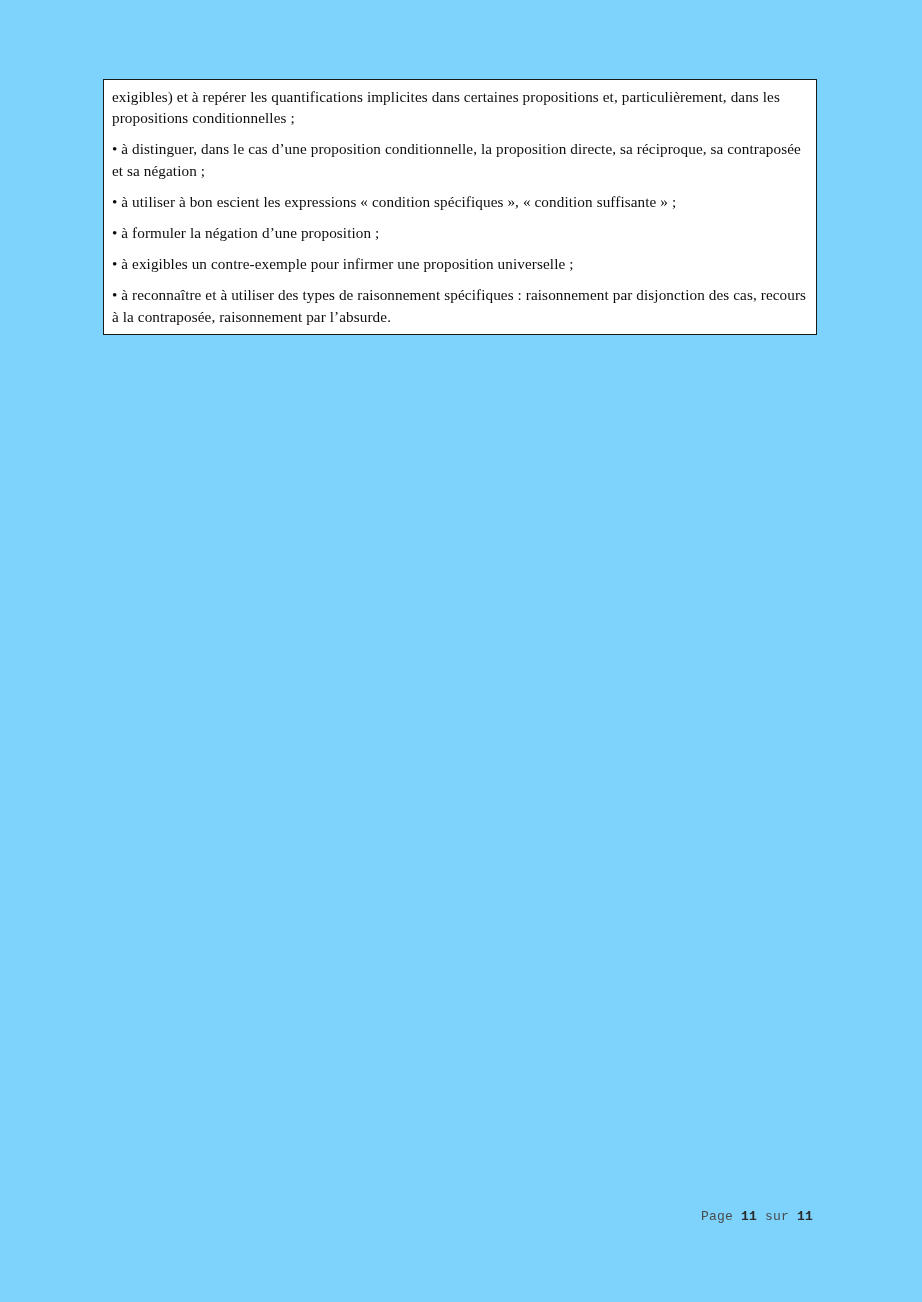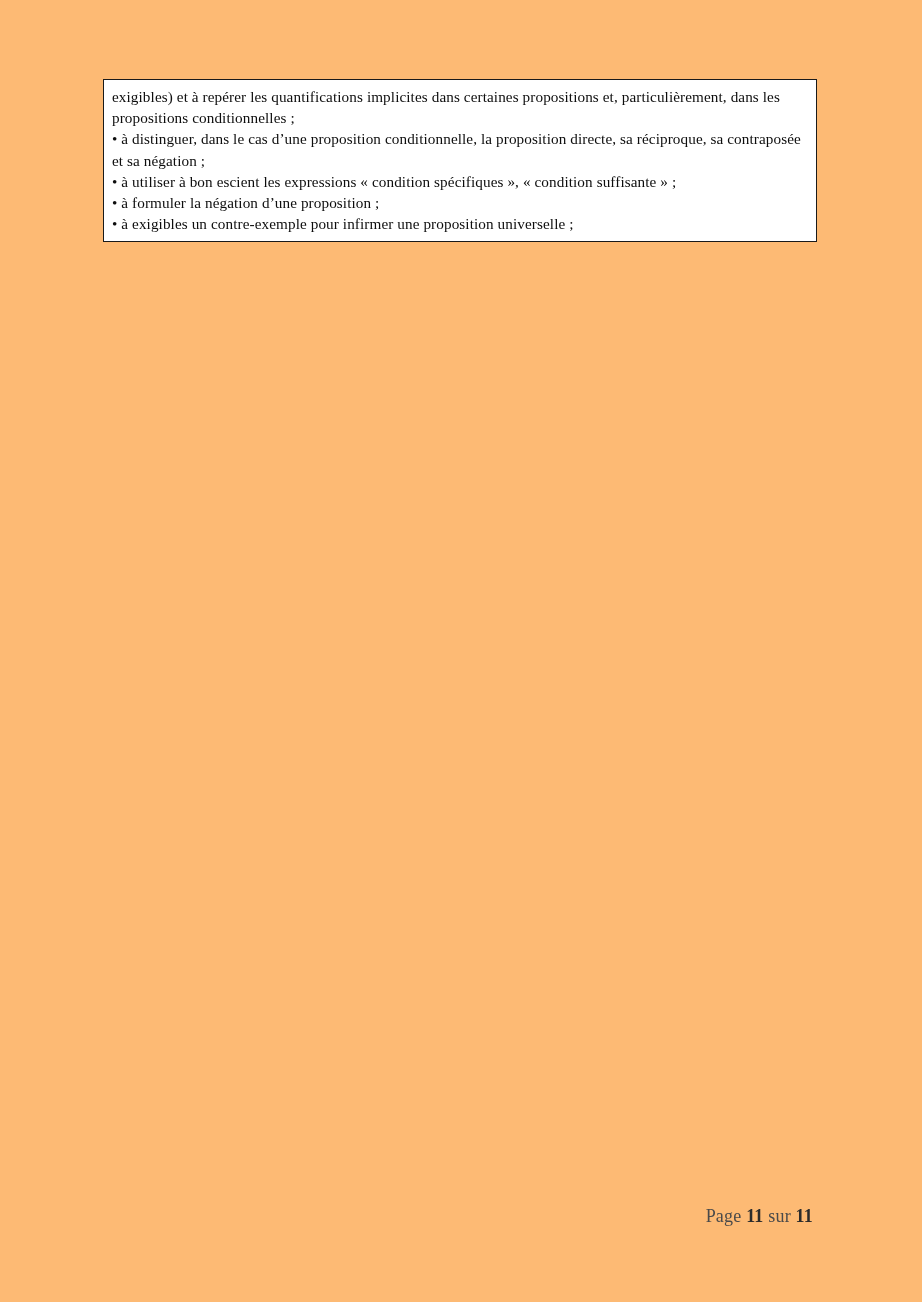--- a/index.html
+++ b/index.html
@@ -15,21 +15,21 @@
     color: #000000;
     overflow: hidden;
   }
 
   .page {
     position: absolute;
     top: 0;
     left: 0;
     width: 922px;
     height: 1302px;
-    background: #fdba74;
+    background: #7dd3fc;
   }
 
   
   .text-box {
     position: absolute;
     left: 103px;
     top: 79px;
     width: 714px;
     box-sizing: border-box;
     border: 1px solid #1a1a1a;
@@ -41,54 +41,55 @@
     font-family: "Liberation Serif", serif;
     font-size: 15.2px;
     line-height: 21.2px;
     color: #0d0d0d;
     margin: 0;
     text-align: left;
     letter-spacing: 0.1px;
   }
 
   .para + .para {
-    margin-top: 0px;
+    margin-top: 10px;
   }
 
   
   .footer {
     position: absolute;
     left: 0;
     top: 1206px;
     width: 922px;
     text-align: right;
     padding-right: 109px;
     box-sizing: border-box;
   }
   .footer-text {
-    font-family: Liberation Serif, serif;
-    font-size: 18px;
+    font-family: Liberation Mono, monospace;
+    font-size: 13px;
     color: #4a4a4a;
     letter-spacing: 0.2px;
   }
   .footer-text b {
     color: #2b2b2b;
     font-weight: bold;
   }
 </style>
 </head>
 <body>
 
 <div class="page">
 
   <div class="text-box">
     <p class="para">exigibles) et à repérer les quantifications implicites dans certaines propositions et, particulièrement, dans les propositions conditionnelles ;</p>
     <p class="para">• à distinguer, dans le cas d’une proposition conditionnelle, la proposition directe, sa réciproque, sa contraposée et sa négation ;</p>
     <p class="para">• à utiliser à bon escient les expressions « condition spécifiques », « condition suffisante » ;</p>
     <p class="para">• à formuler la négation d’une proposition ;</p>
     <p class="para">• à exigibles un contre-exemple pour infirmer une proposition universelle ;</p>
+    <p class="para">• à reconnaître et à utiliser des types de raisonnement spécifiques : raisonnement par disjonction des cas, recours à la contraposée, raisonnement par l’absurde.</p>
   </div>
 
   <div class="footer">
     <span class="footer-text"><span>Page </span><b>11</b><span> sur </span><b>11</b></span>
   </div>
 
 </div>
 
 </body></html>

